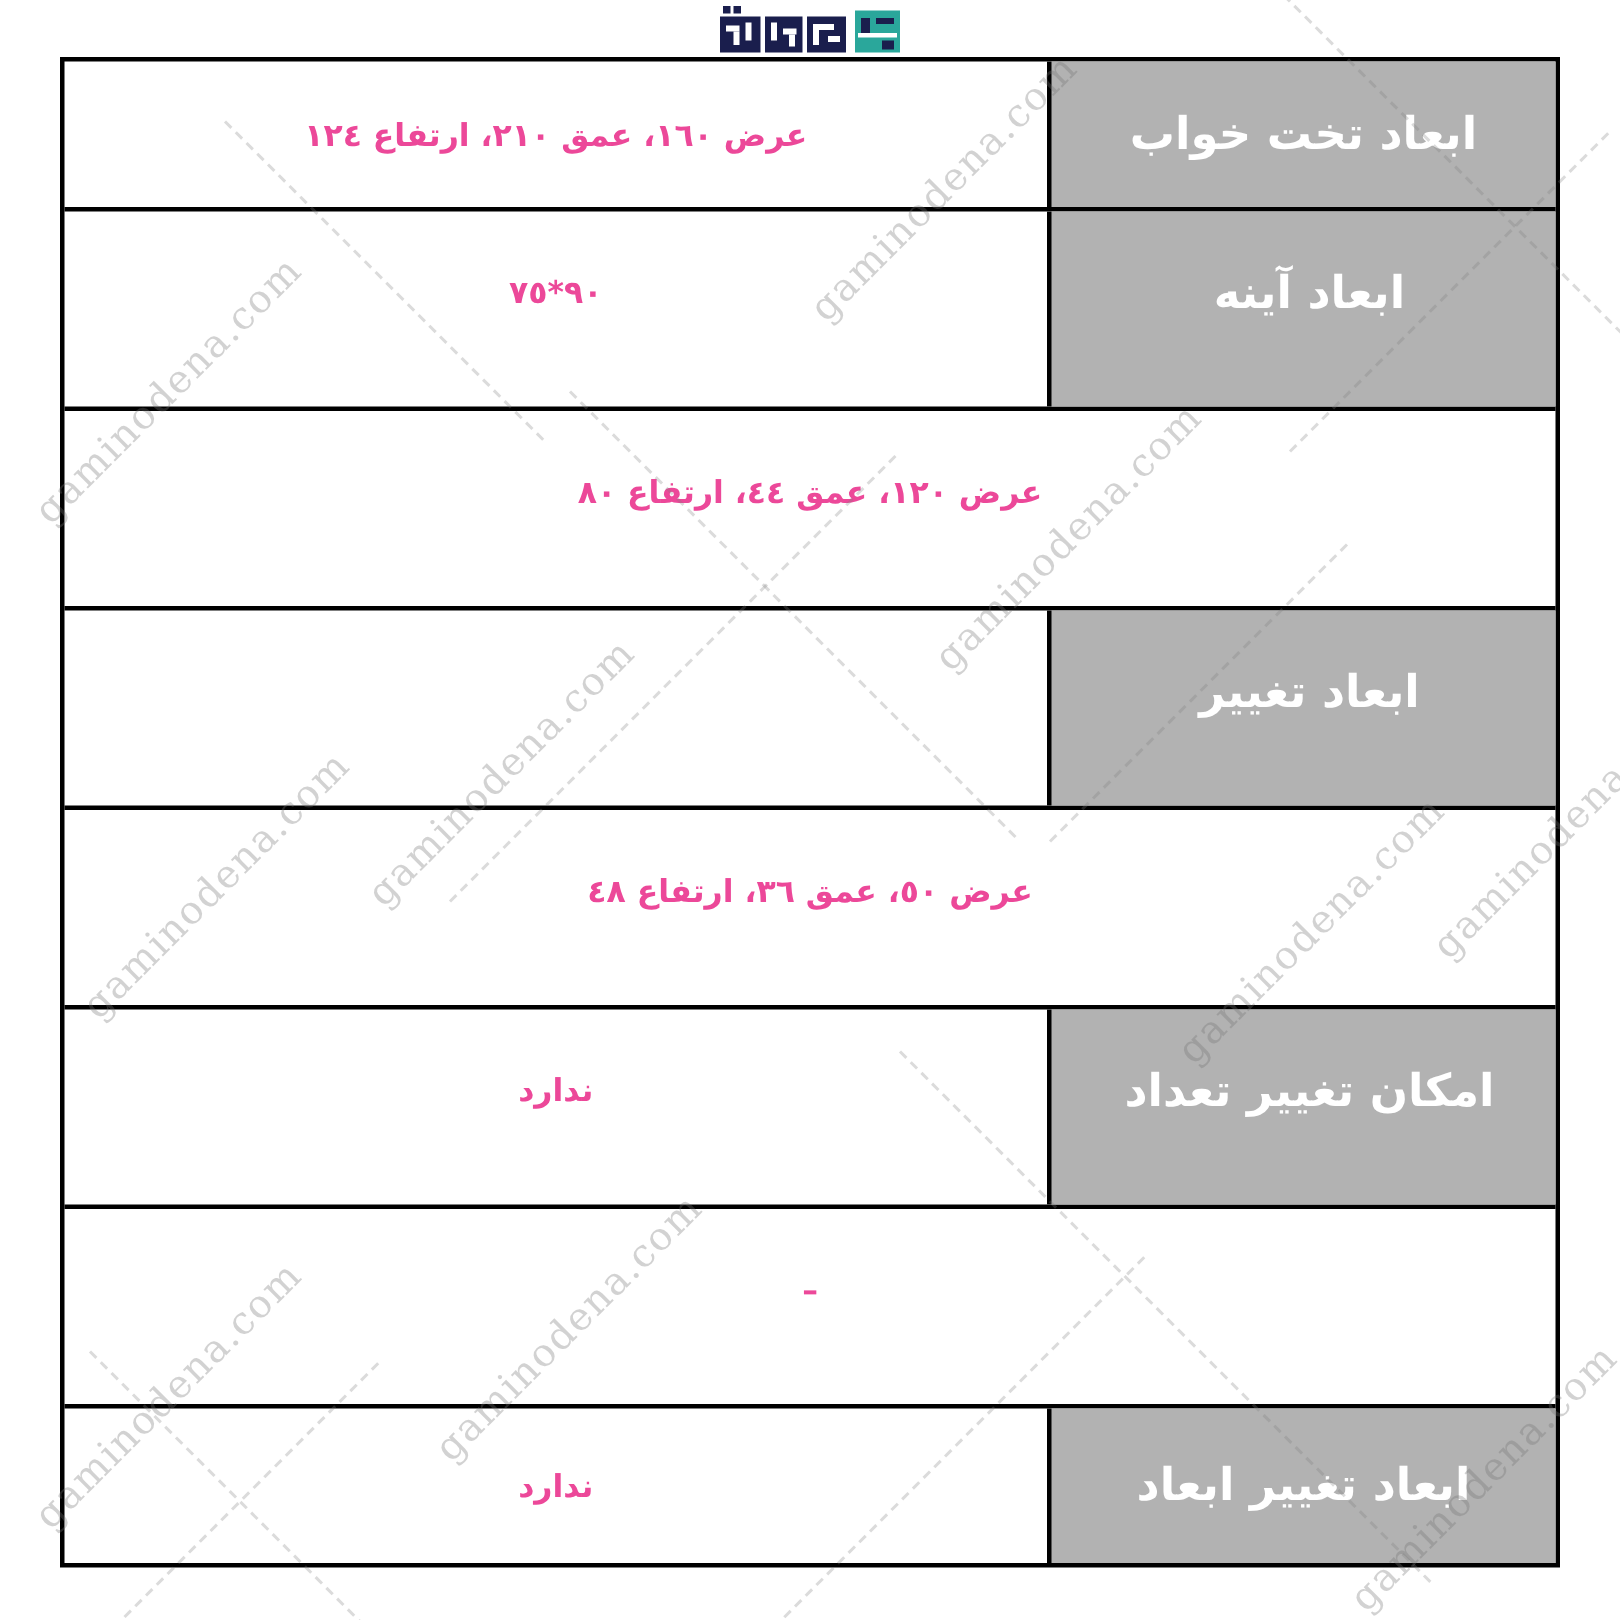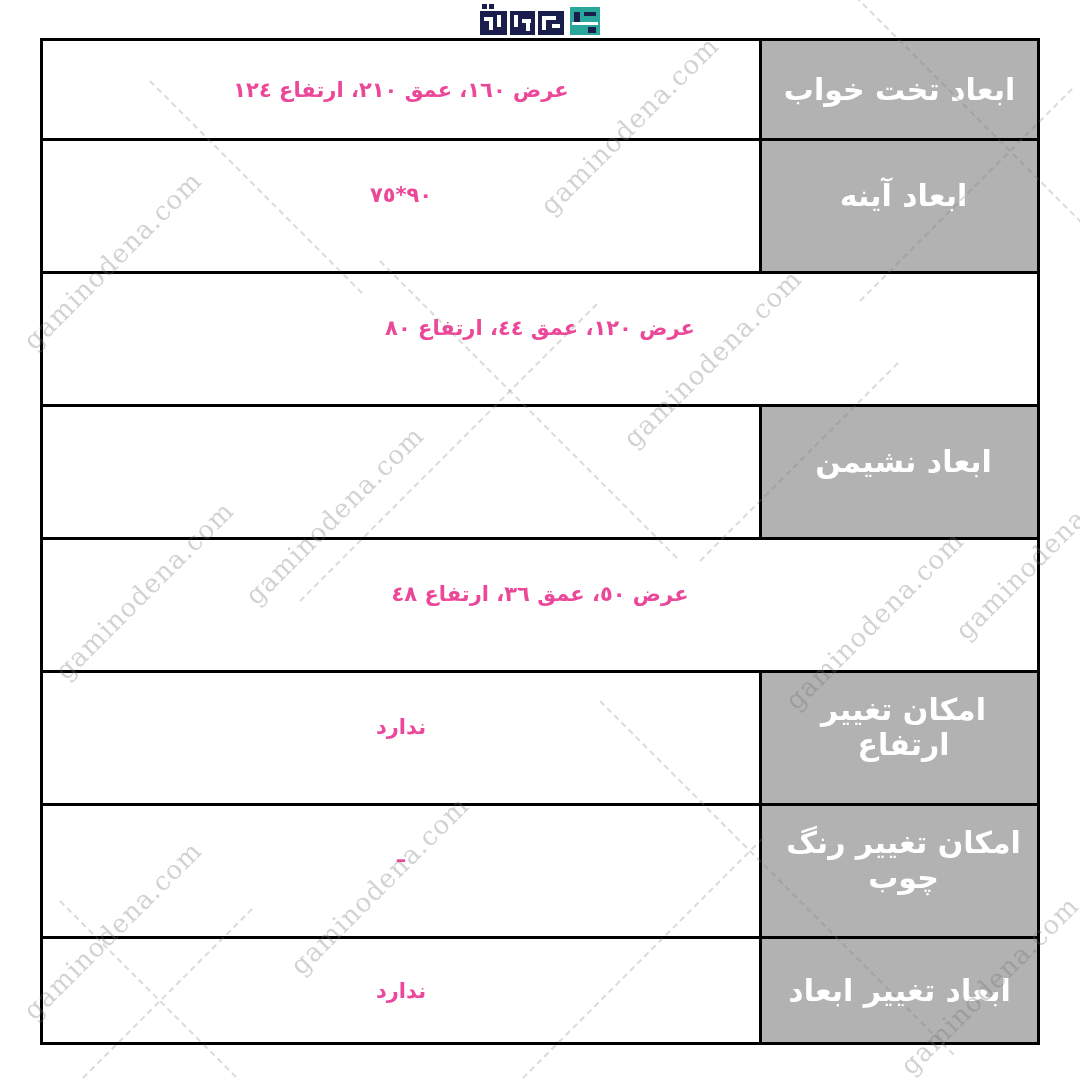--- a/index.html
+++ b/index.html
@@ -20,21 +20,21 @@
   }
   .row { display:flex; border-bottom:3px solid #000; box-sizing:border-box; }
   .row:last-child { border-bottom:none; flex:1; }
   .row-first { height:100px; }
   .row-mid   { height:133px; }
   .cell-value {
     flex:1; display:flex; align-items:center; justify-content:center;
     font-weight:bold; font-size:21px; color:#ec4899; text-align:left;
   }
   .cell-label {
-    width:278px; box-sizing:border-box; border-left:3px solid #000;
+    width:339px; box-sizing:border-box; border-left:3px solid #000;
     background:#b2b2b2; display:flex; align-items:center; justify-content:center;
     font-weight:bold; font-size:30px; color:#ffffff; text-align:center; padding:0 8px;
   }
   .row-mid .cell-value, .row-mid .cell-label { padding-bottom:22px; }
   .row-mid .cell-label { padding-left:8px; padding-right:0; }
 
   
   .wm-layer { position:absolute; inset:0; z-index:3; pointer-events:none; overflow:hidden; }
   .wm {
     position:absolute; white-space:nowrap;
@@ -90,34 +90,33 @@
     <div class="row row-mid">
       <div class="cell-label" lang="fa">ابعاد آینه</div>
       <div class="cell-value" lang="fa">٩٠*٧٥</div>
     </div>
 
     <div class="row row-mid">
       <div class="cell-value" lang="fa">عرض ١٢٠، عمق ٤٤، ارتفاع ٨٠</div>
     </div>
 
     <div class="row row-mid">
-      <div class="cell-label" lang="fa">ابعاد نشیمن</div>
+      <div class="cell-label" lang="fa">ابعاد تغییر</div>
     </div>
 
     <div class="row row-mid">
       <div class="cell-value" lang="fa">عرض ٥٠، عمق ٣٦، ارتفاع ٤٨</div>
     </div>
 
     <div class="row row-mid">
-      <div class="cell-label" lang="fa">امکان تغییر ارتفاع</div>
+      <div class="cell-label" lang="fa">امکان تغییر تعداد</div>
       <div class="cell-value" lang="fa">ندارد</div>
     </div>
 
     <div class="row row-mid">
-      <div class="cell-label" lang="fa">امکان تغییر رنگ چوب</div>
       <div class="cell-value" lang="fa">–</div>
     </div>
 
     <div class="row">
       <div class="cell-label" lang="fa">ابعاد تغییر ابعاد</div>
       <div class="cell-value" lang="fa">ندارد</div>
     </div>
 
   </div>
 

